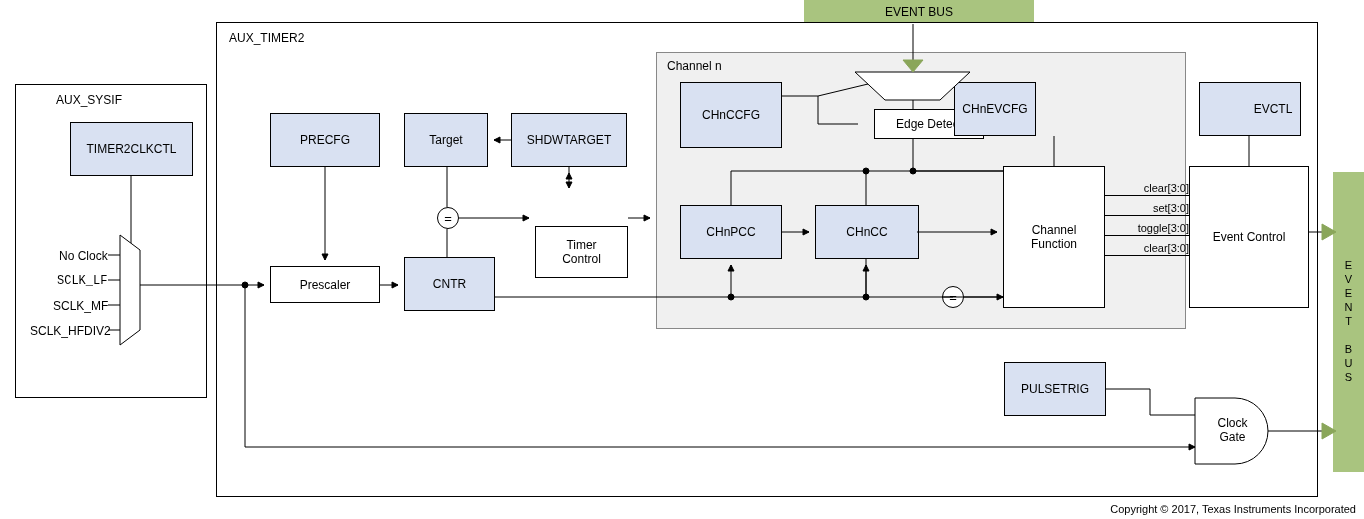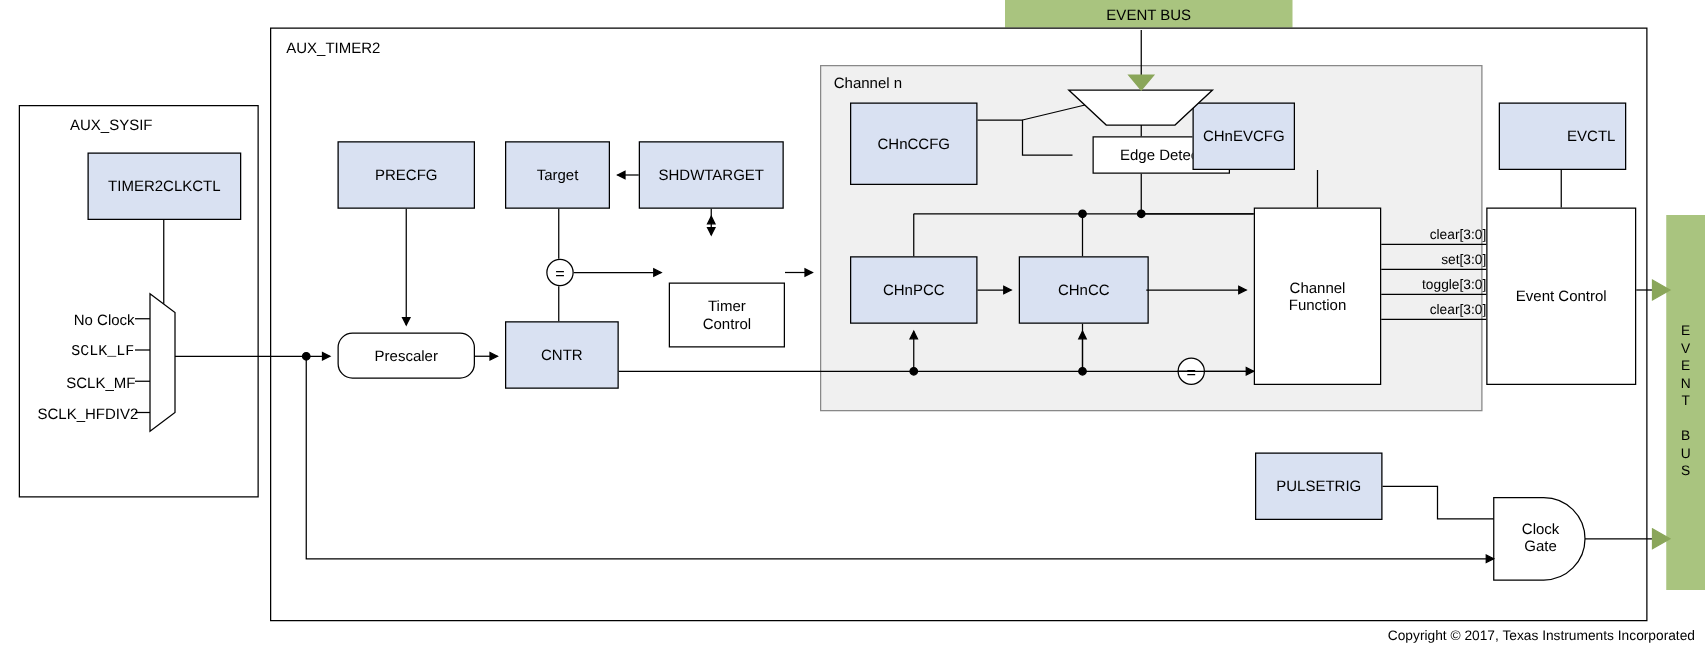--- a/index.html
+++ b/index.html
@@ -92,21 +92,21 @@
 <div class="label" style="left:30px; top:324px;">SCLK_HFDIV2</div>
 
 <div class="abs box-bordered" style="left:216px; top:22px; width:1102px; height:475px;">
   <div class="label" style="left:12px; top:8px;">AUX_TIMER2</div>
 </div>
 
 <div class="abs box-blue center-text" style="left:270px; top:113px; width:110px; height:54px;">
   <span>PRECFG</span>
 </div>
 
-<div class="abs box-bordered center-text" style="left:270px; top:266px; width:110px; height:37px;border-radius:12px;">
+<div class="abs box-bordered center-text" style="left:270px; top:266px; width:110px; height:37px;">
   <span>Prescaler</span>
 </div>
 
 <div class="abs box-blue center-text" style="left:404px; top:113px; width:84px; height:54px;">
   <span>Target</span>
 </div>
 
 <div class="abs box-blue center-text" style="left:511px; top:113px; width:116px; height:54px;">
   <span>SHDWTARGET</span>
 </div>

